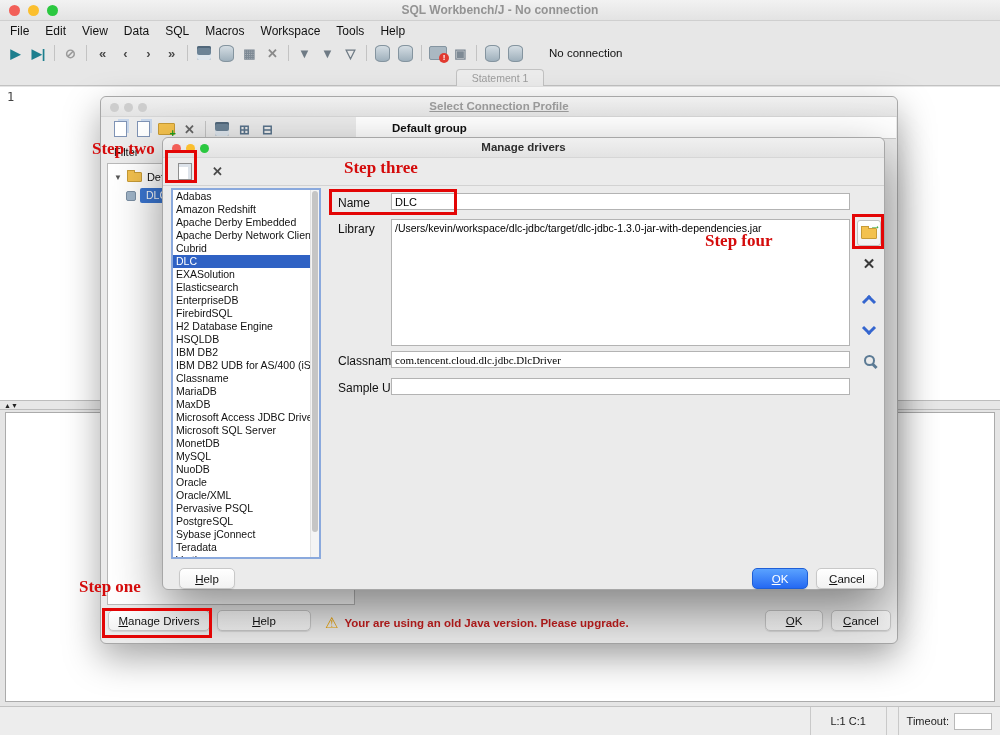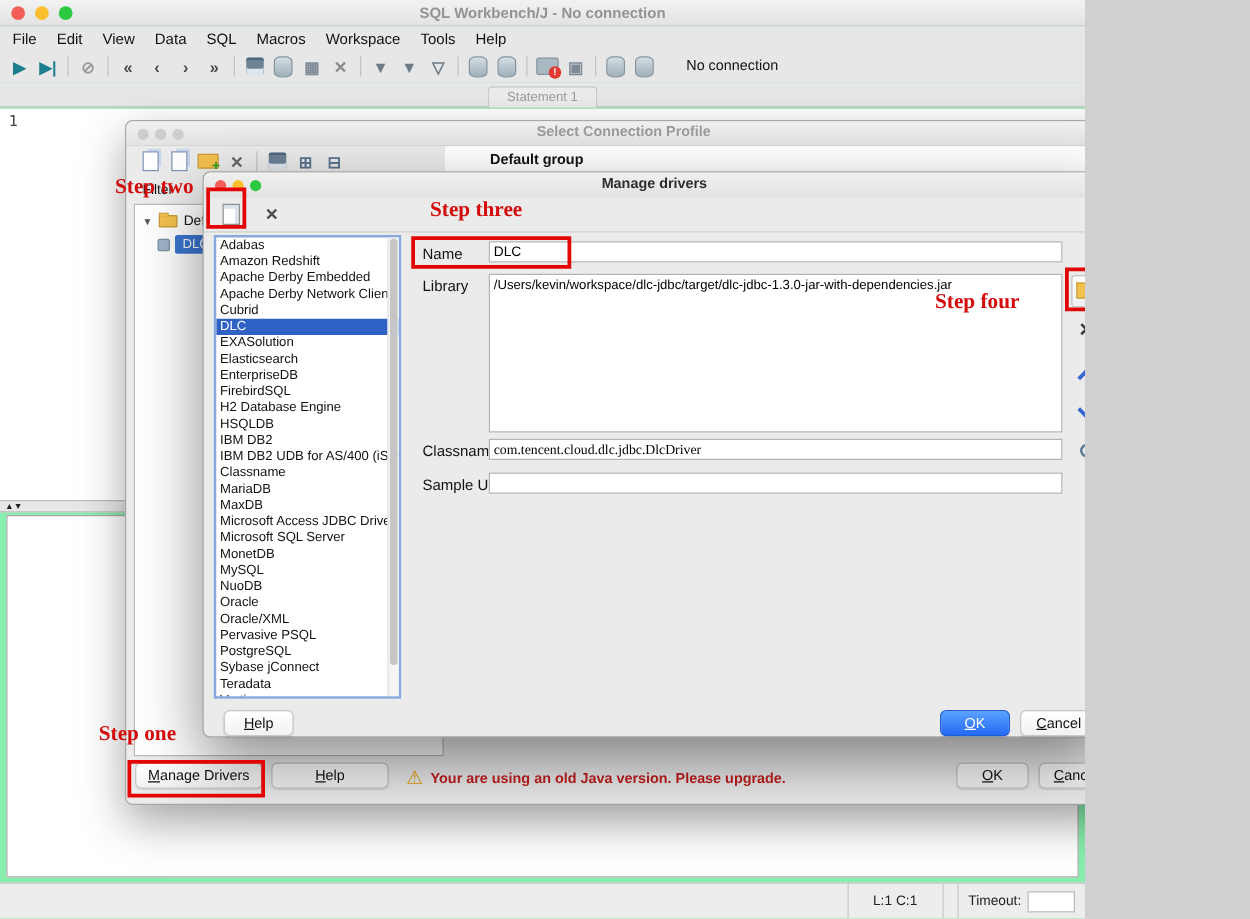--- a/index.html
+++ b/index.html
@@ -1,19 +1,19 @@
 <!DOCTYPE html>
 <html><head>
 <meta charset="utf-8">
 <style>
   * { margin:0; padding:0; box-sizing:border-box; }
   html,body { background:#d0d0d0; }
   .app {
-    position:relative; width:868px; height:735px; overflow:hidden;
-    background:#86efac; font-family:"Liberation Sans",sans-serif; color:#111;padding-left:16px;
+    position:relative; width:1000px; height:735px; overflow:hidden;
+    background:#e5e5e5; font-family:"Liberation Sans",sans-serif; color:#111;padding-left:16px;
   }
 
   
   .titlebar { position:absolute; top:0; left:0; right:0; height:21px;
     background:linear-gradient(#f2f2f2,#e3e3e3); border-bottom:1px solid #cfcfcf; }
   .light { position:absolute; top:5px; width:11px; height:11px; border-radius:50%; }
   .light.r { left:9px;  background:#f25f58; }
   .light.y { left:28px; background:#fbbf2e; }
   .light.g { left:47px; background:#2bc840; }
   .win-title { text-align:center; line-height:20px; font-size:12px; color:#939393; font-weight:700; }
@@ -71,21 +71,21 @@
   .btn { position:absolute; height:21px; display:flex; align-items:center; justify-content:center;
     background:linear-gradient(#ffffff,#f2f2f2); border:1px solid #c8c8c8; border-radius:5px;
     font-size:11.5px; color:#111; box-shadow:0 1px 1px rgba(0,0,0,.10); cursor:default; }
   .btn .mn { display:block; }
   .mn::first-letter { text-decoration:underline; }
   .btn.primary { background:linear-gradient(#5aa2ff,#2569f2); border-color:#1f5fd6; color:#fff; }
 
   
   .profile-dialog { left:100px; top:96px; width:798px; height:548px; z-index:10;
     box-shadow:0 14px 36px rgba(0,0,0,.35); }
-  .profile-dialog .dlg-title { color:#9a9a9a; font-weight:700; }
+  .profile-dialog .dlg-title { color:#9a9a9a; font-weight:700;text-decoration:underline; }
   .profile-toolbar { position:absolute; top:20px; left:0; width:255px; height:24px;
     display:flex; align-items:center; padding-left:8px; }
   .group-header { position:absolute; top:20px; left:255px; right:1px; height:22px; background:#fff;
     border-bottom:1px solid #ccc; display:flex; align-items:center; padding-left:36px;
     font-size:11.5px; font-weight:700; }
   .filter-label { position:absolute; top:49px; left:13px; font-size:11px; }
   .tree-panel { position:absolute; top:66px; left:6px; width:248px; bottom:38px;
     background:#fff; border:1px solid #b9b9b9; }
   .tree-row1 { display:flex; align-items:center; gap:5px; padding:7px 0 0 6px; font-size:11px; }
   .disclosure { font-size:8px; color:#555; }
@@ -168,21 +168,21 @@
   
   .anno-box { position:absolute; border:3px solid #e30505; z-index:50; }
   .anno-label { position:absolute; z-index:50; font-family:"Liberation Serif",serif;
     font-size:17px; font-weight:600; color:#d40b0b; }
   .ab-step2 { left:165px; top:150px; width:32px; height:33px; }
   .ab-step3 { left:329px; top:189px; width:128px; height:26px; }
   .ab-step4 { left:852px; top:214px; width:32px; height:35px; }
   .ab-step1 { left:102px; top:608px; width:110px; height:30px; }
   .al-step2 { left:92px; top:139px; }
   .al-step3 { left:344px; top:158px; }
-  .al-step4 { left:748px; top:231px; }
+  .al-step4 { left:705px; top:231px; }
   .al-step1 { left:79px; top:577px; }
 </style>
 </head>
 <body>
 
 <div class="app">
 
   <div class="titlebar">
     <span class="light r"></span>
     <span class="light y"></span>

